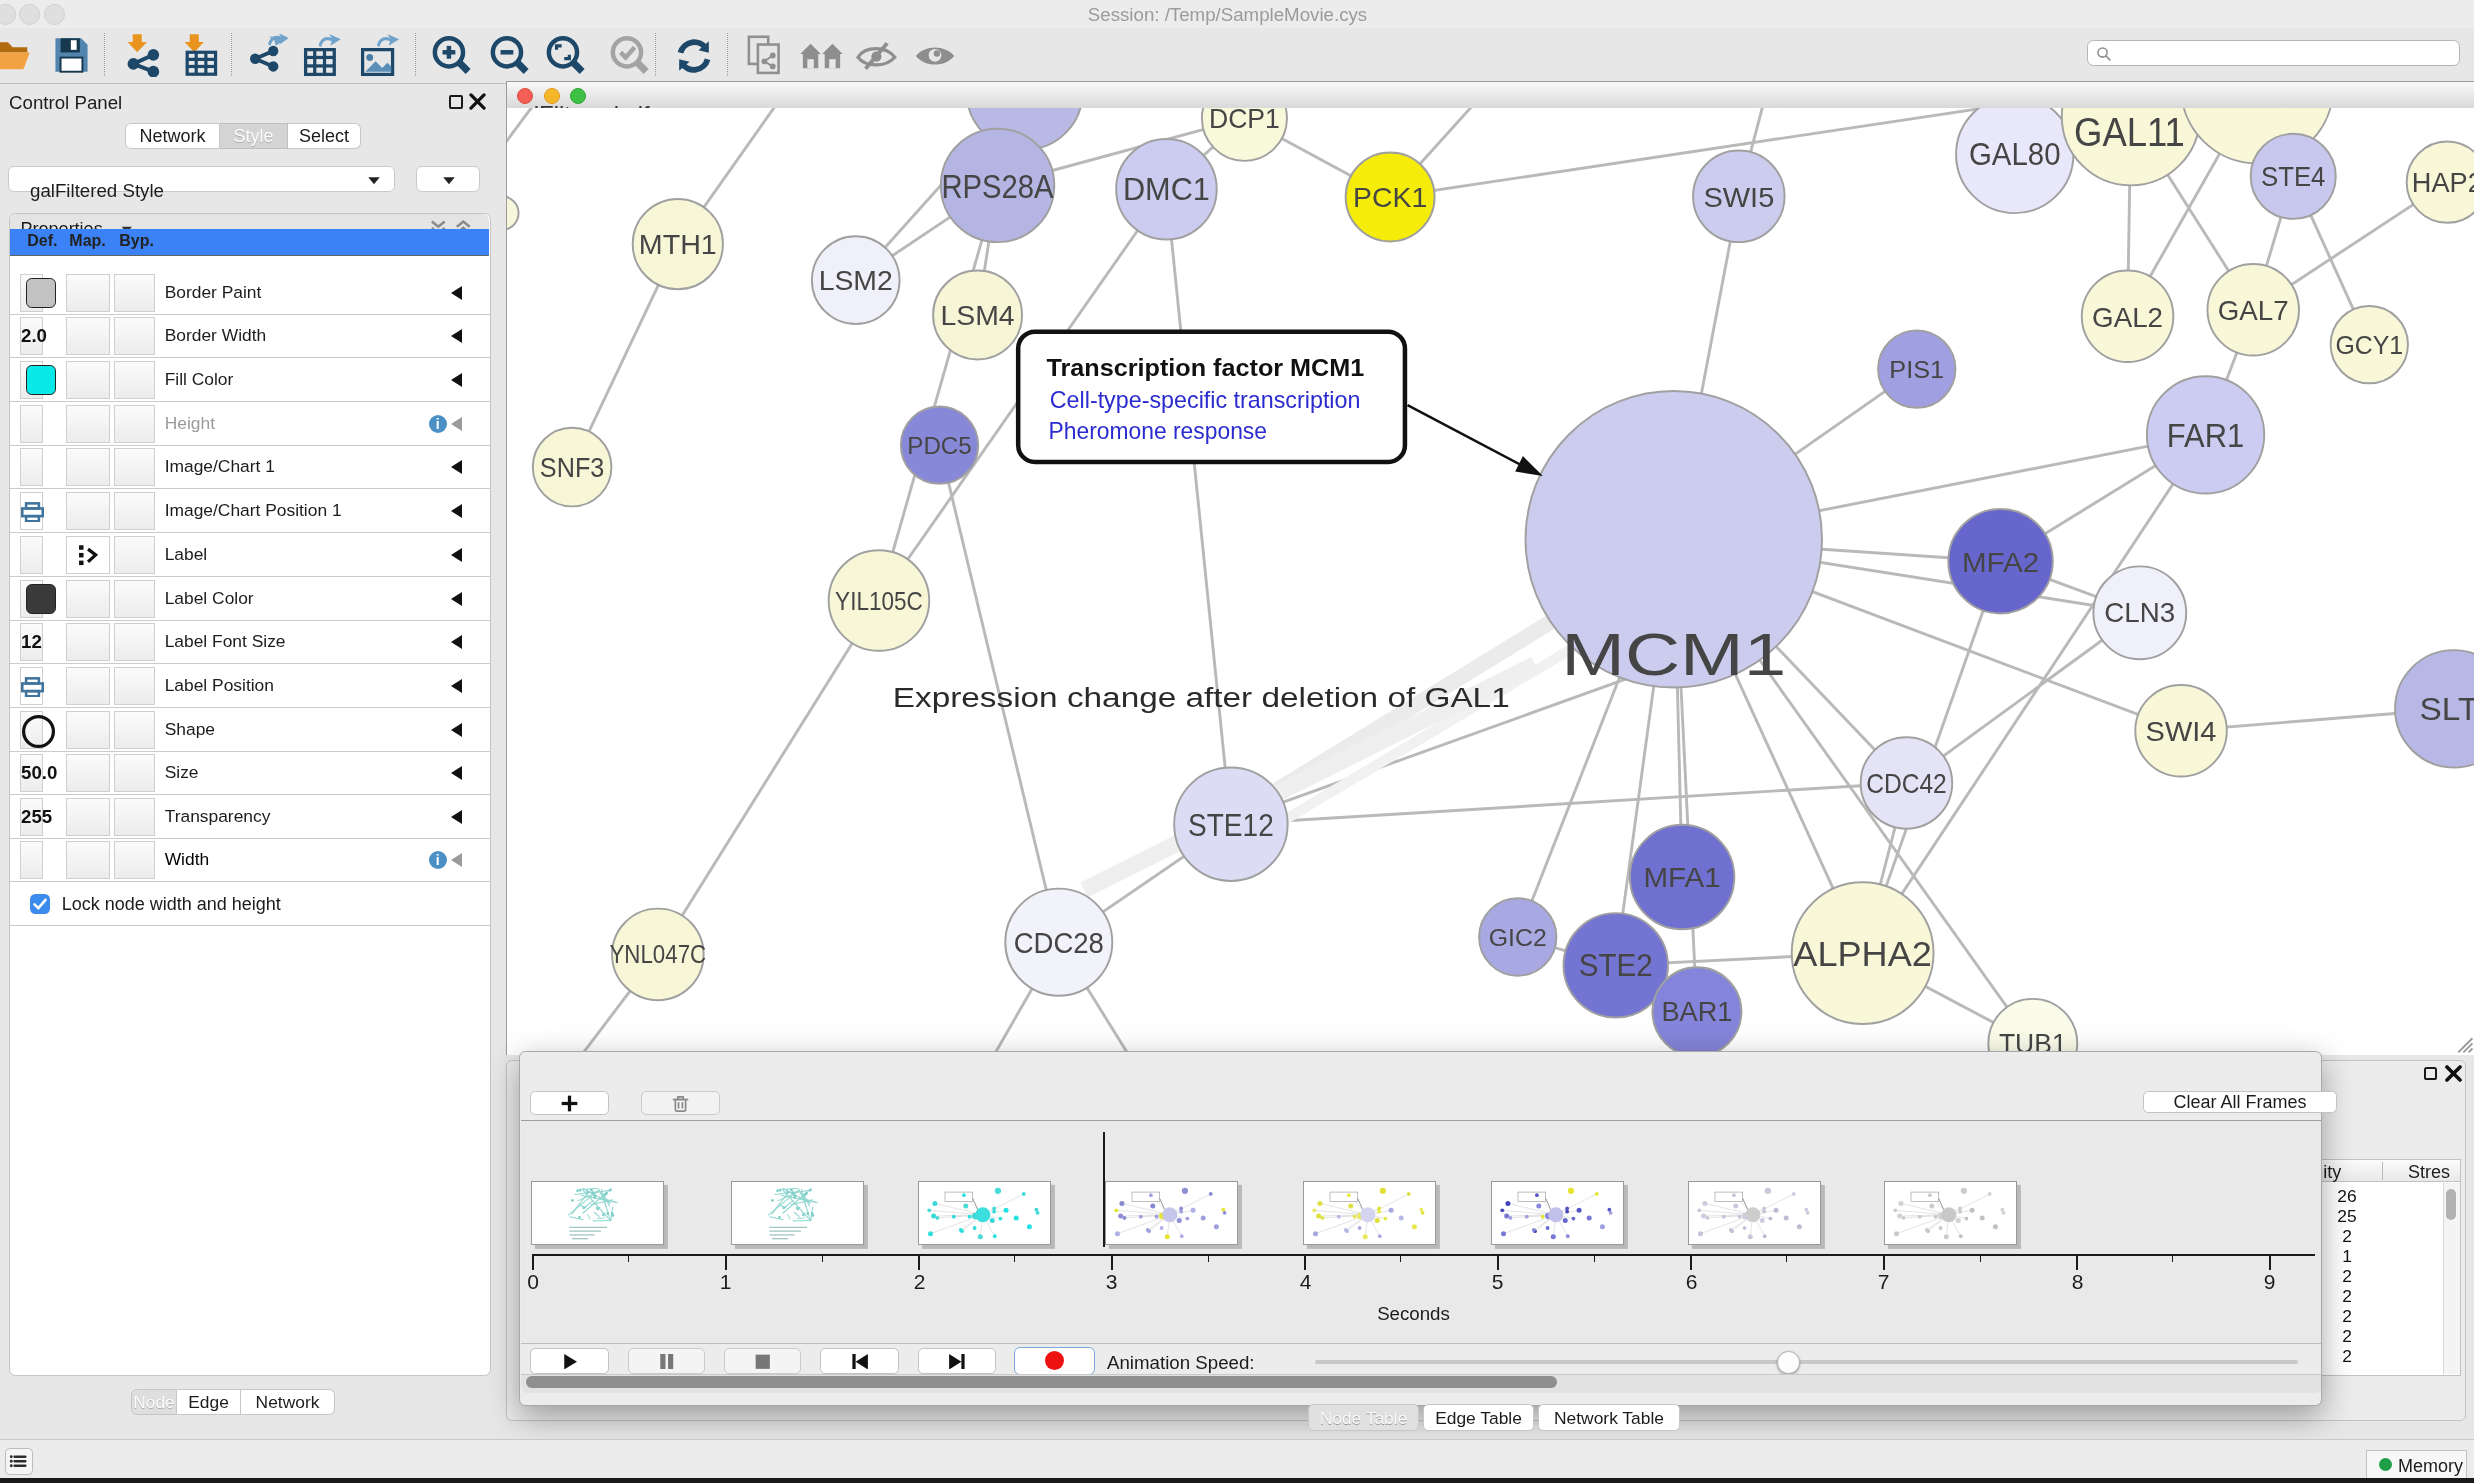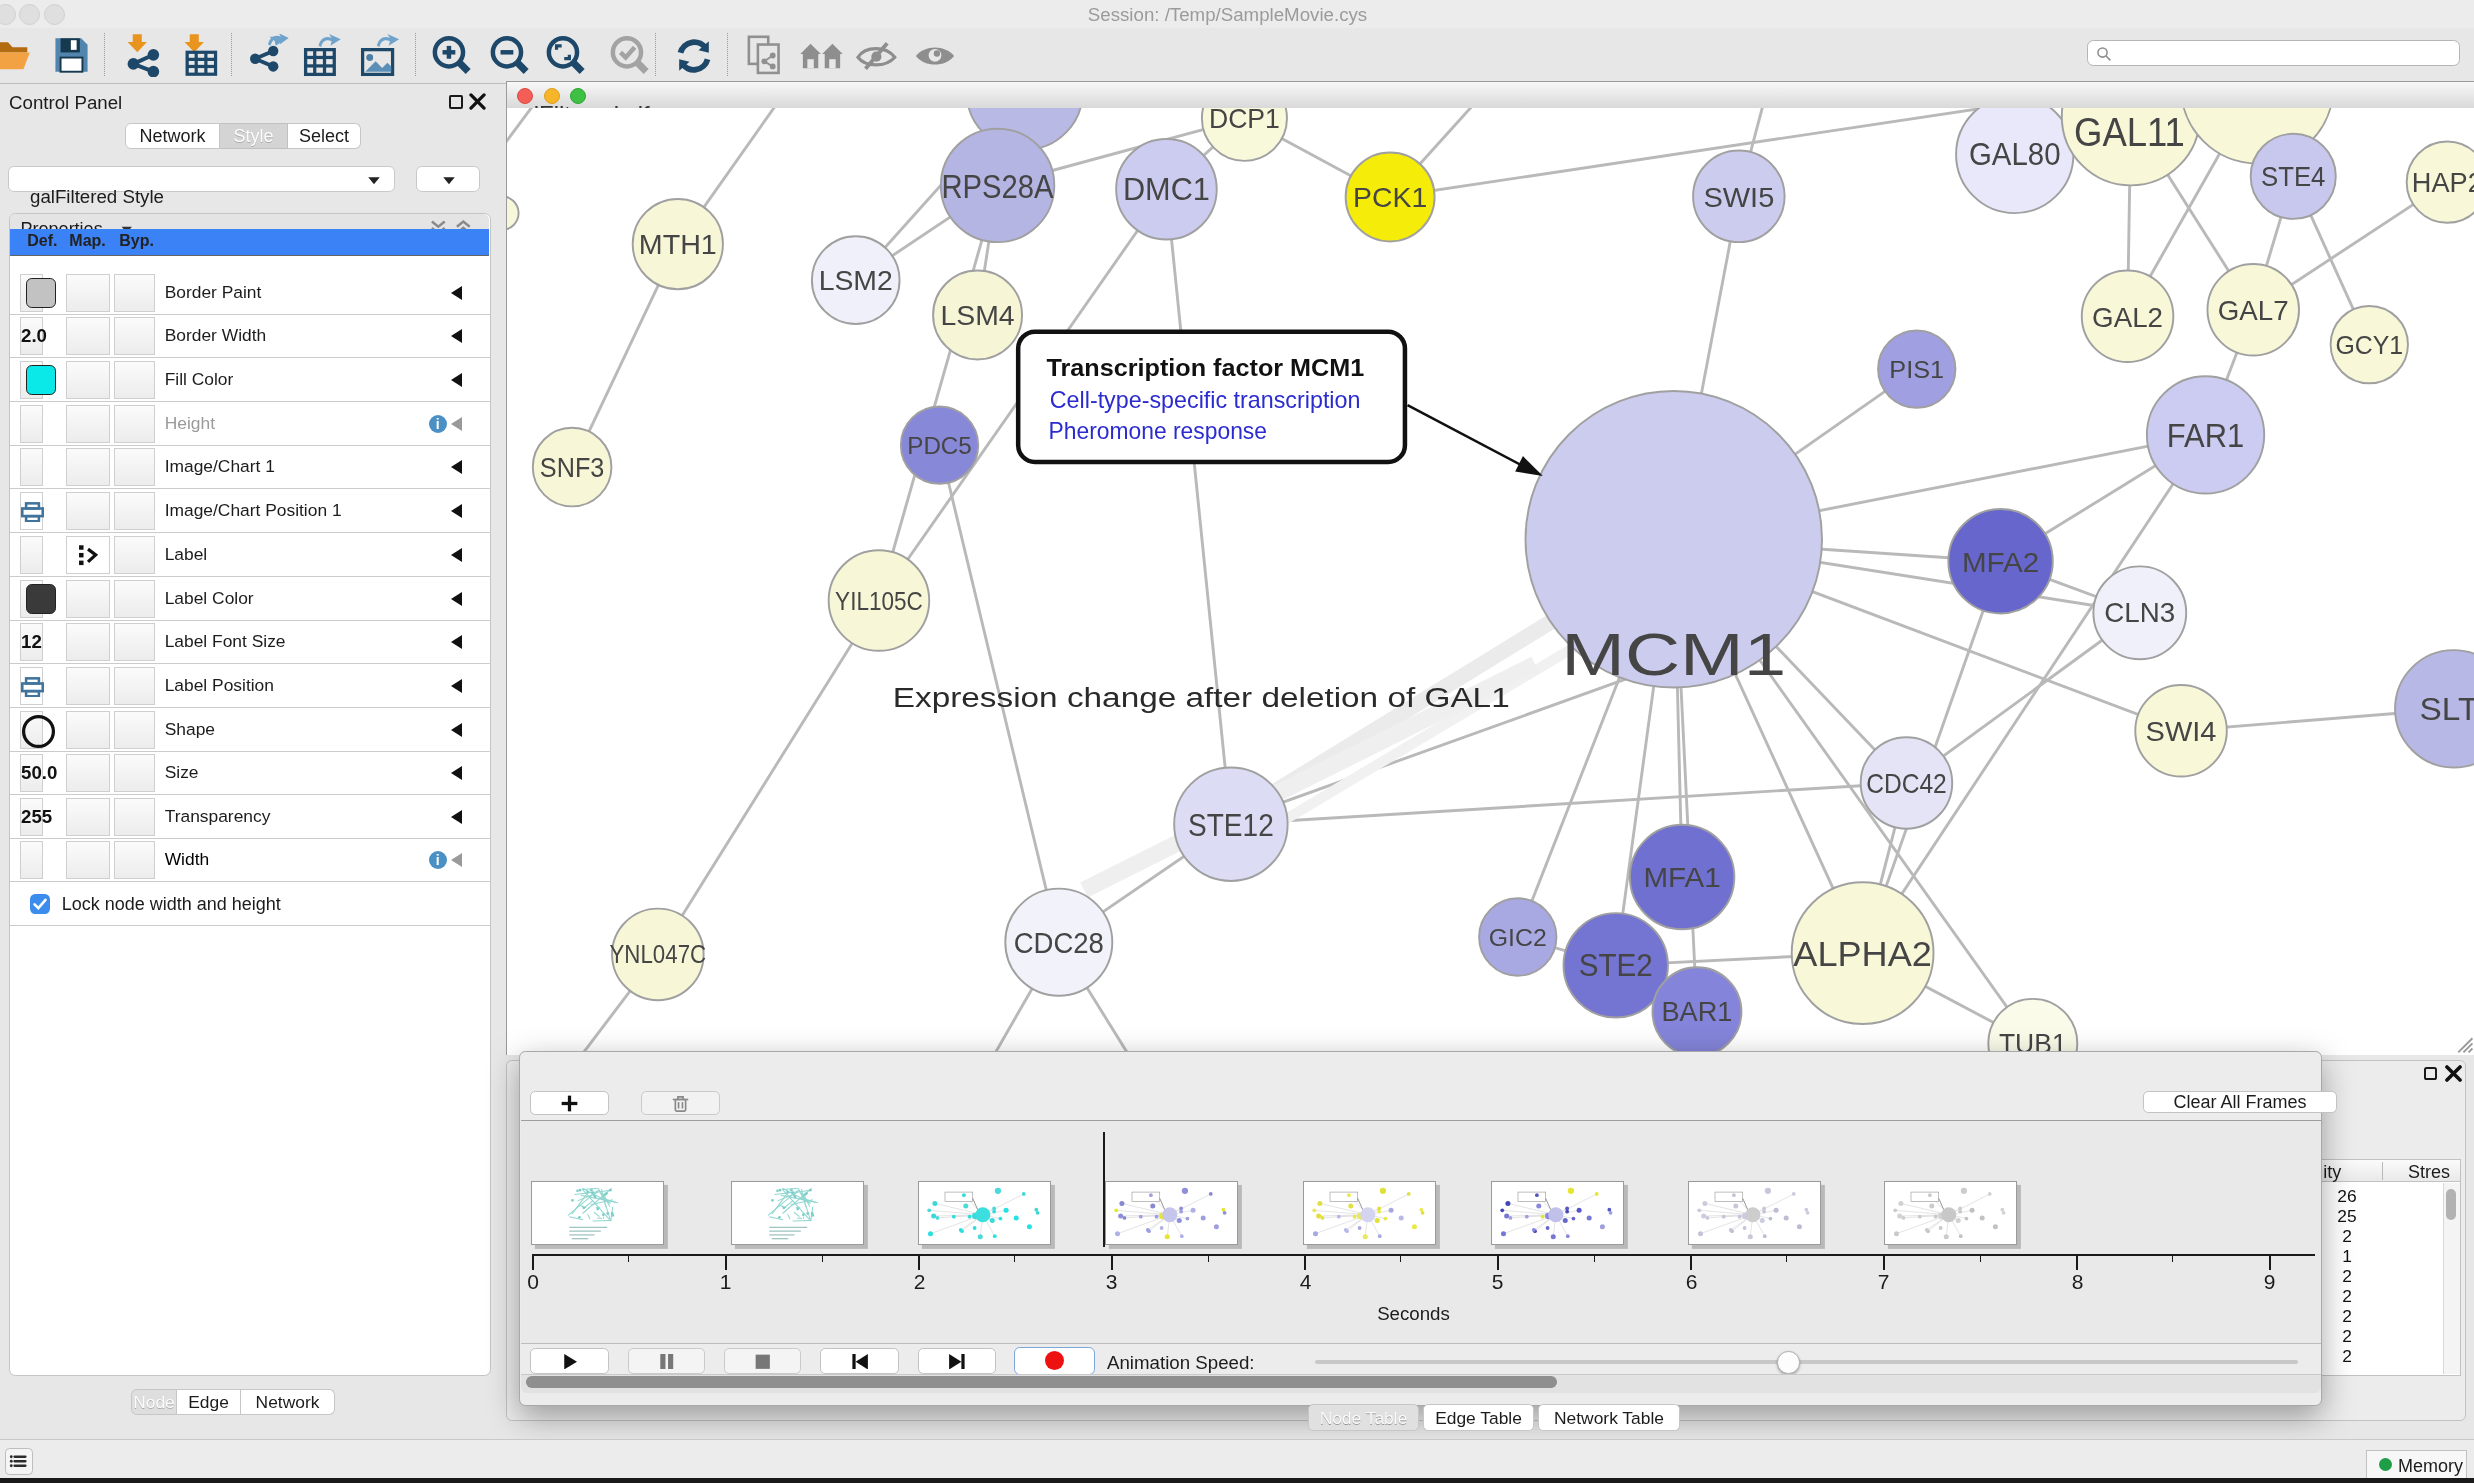--- a/index.html
+++ b/index.html
@@ -191,21 +191,21 @@
     </g>
   </svg>
 
 <div class="abs" style="left:125px;top:123px;height:26px;display:flex">
   <div style="width:95px;background:#fff;border:1.3px solid #c6c6c6;border-radius:5.8px 0 0 5.8px;box-sizing:border-box;text-align:center;font-size:18px;line-height:24.5px;color:#1c1c1c">Network</div>
   <div style="width:68px;background:#d4d4d4;border:1.3px solid #c0c0c0;border-left:none;box-sizing:border-box;text-align:center;font-size:18px;line-height:24.5px;color:#fdfdfd;text-shadow:0 0.6px 0.6px #aaa">Style</div>
   <div style="width:73px;background:#fff;border:1.3px solid #c6c6c6;border-left:none;border-radius:0 5.8px 5.8px 0;box-sizing:border-box;text-align:center;font-size:18px;line-height:24.5px;color:#1c1c1c">Select</div>
 </div>
 
 <div class="abs btn" style="left:8.4px;top:166px;width:387px;height:26px">
-  <div class="abs lbl" style="left:20.6px;top:19px;font-size:18.7px">galFiltered Style</div>
+  <div class="abs lbl" style="left:20.6px;top:13px;font-size:18.7px">galFiltered Style</div>
   <svg class="abs" style="left:358px;top:9px" width="14" height="9" viewBox="0 0 22 14">
       <path d="M2 2 L20 2 L11 13 Z" fill="#222"></path>
     </svg>
 </div>
 <div class="abs btn" style="left:416px;top:166px;width:64px;height:26px">
   <svg class="abs" style="left:25px;top:9px" width="14" height="9" viewBox="0 0 22 14">
       <path d="M2 2 L20 2 L11 13 Z" fill="#222"></path>
     </svg>
 </div>
 

